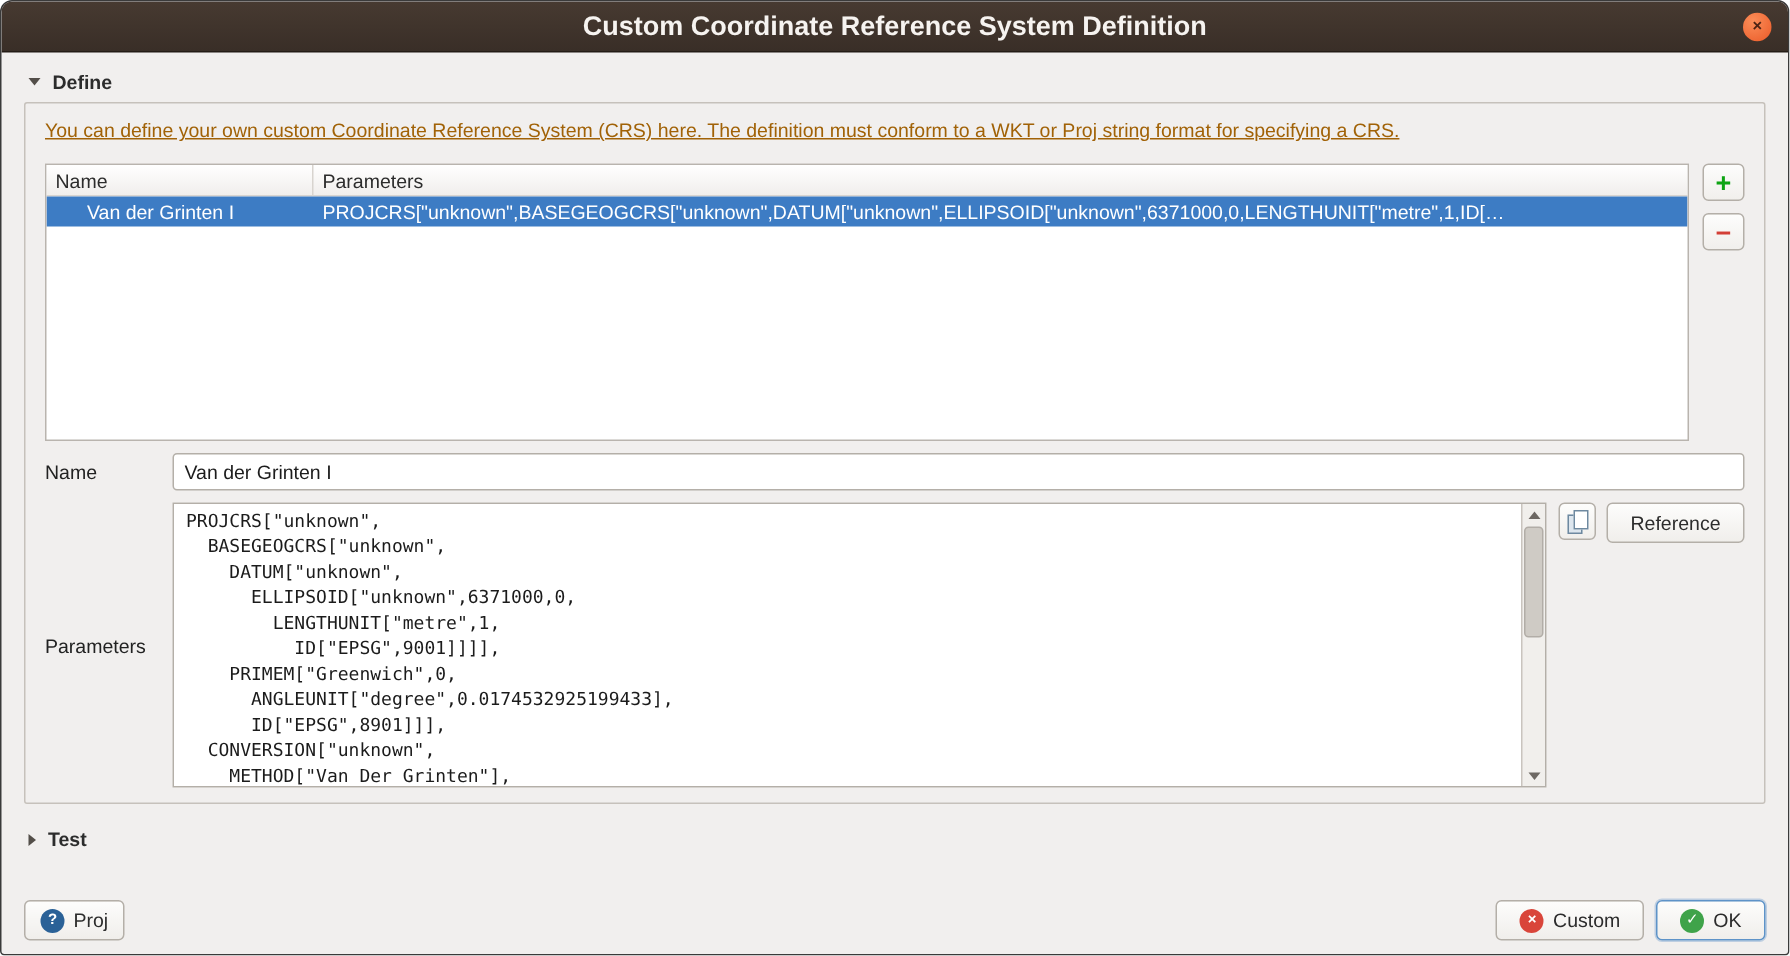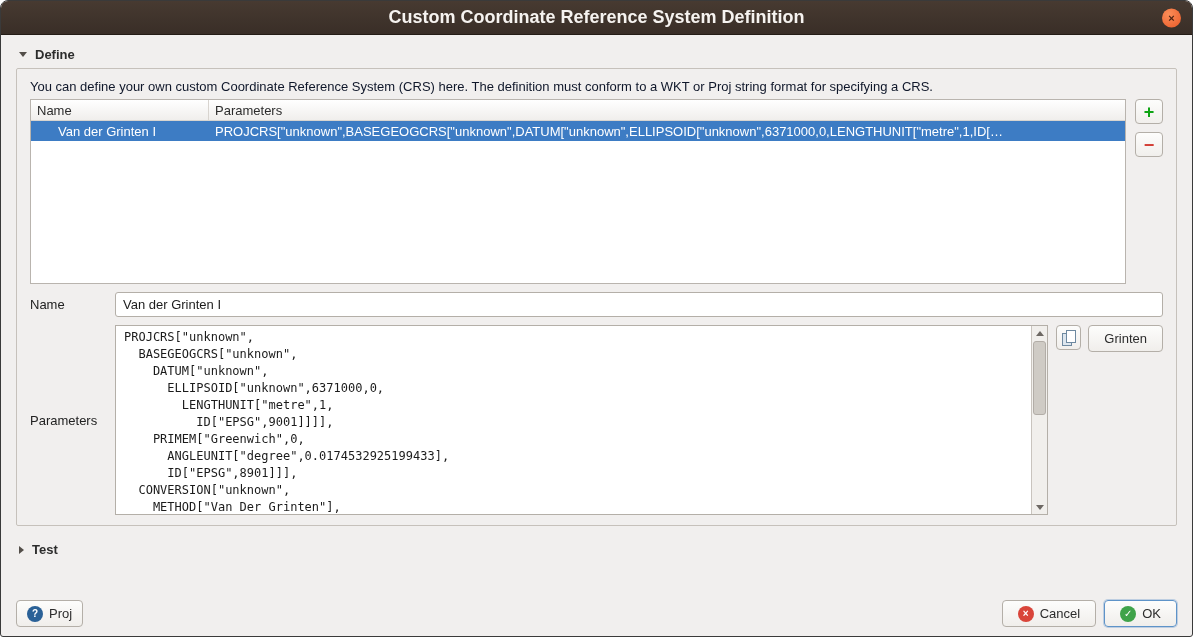--- a/index.html
+++ b/index.html
@@ -22,21 +22,21 @@
     font-size:11px;font-weight:bold;cursor:pointer;line-height:1;}
   .body{flex:1;padding:6px 15px 9px;display:flex;flex-direction:column;}
   .group-header{display:flex;align-items:center;gap:8px;font-weight:bold;
     padding:6px 3px;cursor:pointer;}
   .tri-down{width:0;height:0;border-left:4px solid transparent;
     border-right:4px solid transparent;border-top:5px solid #534e49;}
   .tri-right{width:0;height:0;border-top:4px solid transparent;
     border-bottom:4px solid transparent;border-left:5px solid #534e49;}
   .frame{border:1px solid #c6c1bb;border-radius:2px;padding:10px 13px;
     display:flex;flex-direction:column;}
-  .description{margin-bottom:5px;color:#0f172a;}
+  .description{margin-bottom:15px;color:#a16207;text-decoration:underline;}
   .table-area{display:flex;gap:9px;}
   .crs-table{flex:1;background:#ffffff;border:1px solid #b9b4ae;height:185px;
     display:flex;flex-direction:column;overflow:hidden;}
   .thead{display:flex;background:linear-gradient(#ffffff,#f0eeec);
     border-bottom:1px solid #d8d4cf;flex:0 0 21px;align-items:center;}
   .th{padding:0 6px;height:100%;display:flex;align-items:center;cursor:pointer;}
   .th.name-col{width:178px;flex:none;border-right:1px solid #d8d4cf;}
   .th.params-col{flex:1;}
   .trow{display:flex;flex:0 0 20px;align-items:center;cursor:pointer;}
   .trow.selected{background:#3d7cc4;color:#ffffff;}
@@ -167,40 +167,40 @@
             <div class="scroll-track">
               <div class="scroll-thumb"></div>
             </div>
             <div class="scroll-arrow down"></div>
           </div>
         </div>
         <div class="params-side">
           <button class="tool-btn copy">
             <span class="copy-icon"></span>
           </button>
-          <button class="push-btn">Grinten</button>
+          <button class="push-btn">Reference</button>
         </div>
       </div>
 
     </div>
 
     <div class="group-header test-header">
       <span class="tri-right"></span>
       <span>Test</span>
     </div>
 
     <div class="footer">
       <button class="push-btn help-btn">
         <span class="circle-icon help">?</span>
         <span>Proj</span>
       </button>
       <div class="spacer"></div>
       <button class="push-btn">
         <span class="circle-icon cancel">×</span>
-        <span>Cancel</span>
+        <span>Custom</span>
       </button>
       <button class="push-btn ok-btn">
         <span class="circle-icon ok">✓</span>
         <span>OK</span>
       </button>
     </div>
 
   </div>
 </div>
 

